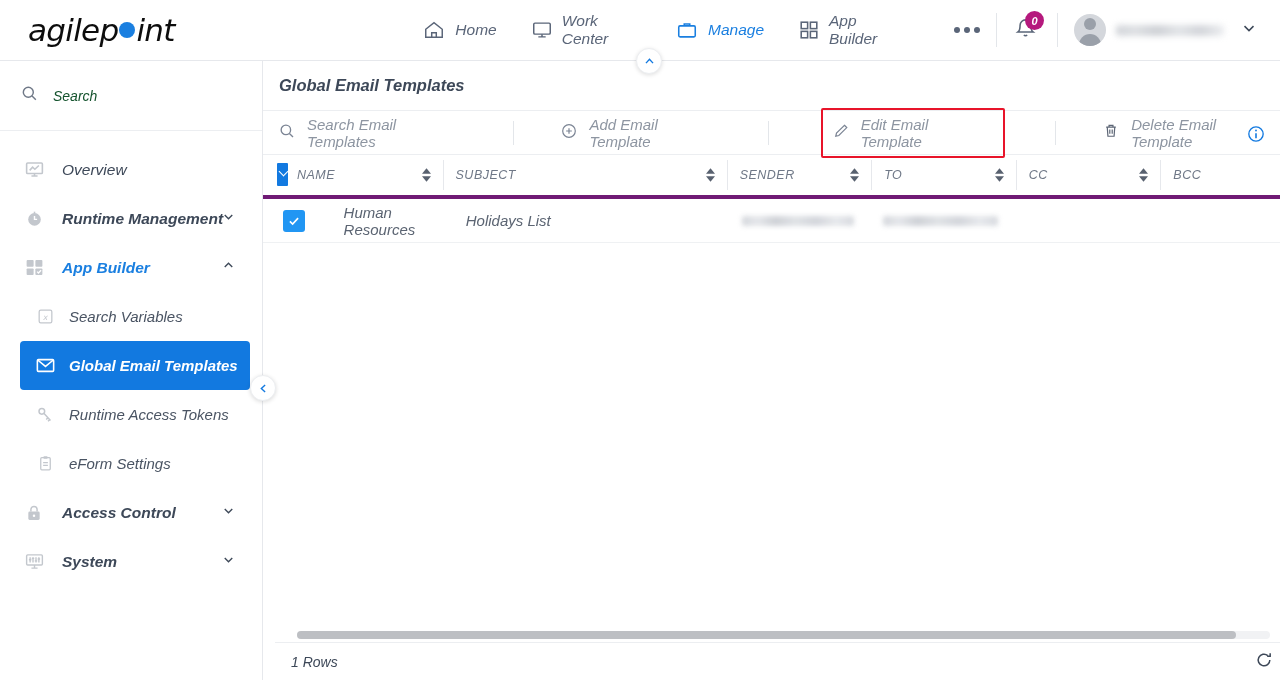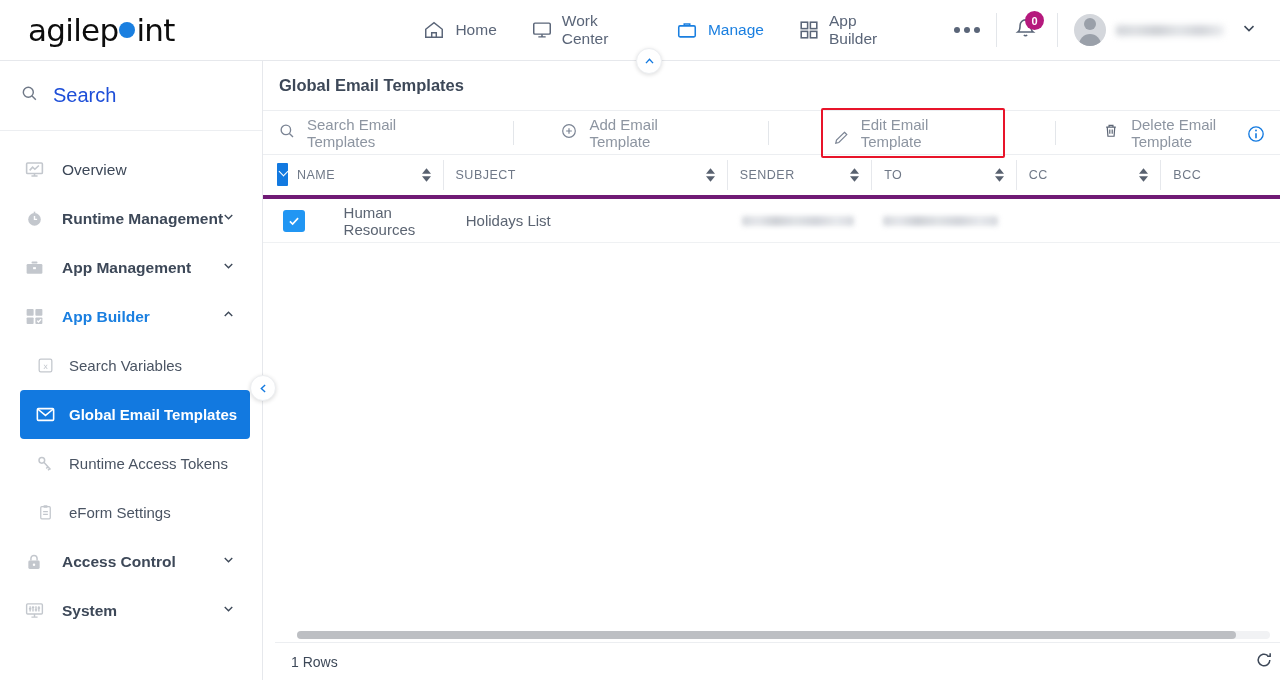--- a/index.html
+++ b/index.html
@@ -3,21 +3,21 @@
 <meta charset="utf-8">
 <style>
   * { box-sizing: border-box; margin: 0; padding: 0; }
   html, body {
     width: 1280px; height: 680px;
     font-family: "Liberation Sans", sans-serif;
     background: #ffffff;
     overflow: hidden;
     color: #3d4858;
   }
-  .app { position: relative; width: 1144px; height: 680px; }
+  .app { position: relative; width: 1144px; height: 680px; font-style: italic; }
 
   
   .topbar {
     position: absolute; top: 0; left: 0; width: 1280px; height: 61px;
     background: #fff; border-bottom: 1px solid #e6e8ec;
     display: flex; align-items: center;
   }
   .logo {
     width: 262px; padding-left: 28px; display: flex; align-items: center;
     font-size: 32px; letter-spacing: -0.5px; color: #111; font-weight: 400;
@@ -63,21 +63,21 @@
 
   
   .sidebar {
     position: absolute; top: 61px; left: 0; width: 263px; height: 619px;
     background: #fff; border-right: 1px solid #e6e8ec;
   }
   .search-box {
     height: 70px; display: flex; align-items: center; gap: 14px;
     padding-left: 20px; border-bottom: 1px solid #eceef1;
   }
-  .search-ph { color: #1d4ed8; font-size: 20px; }
+  .search-ph { color: #14532d; font-size: 14px; }
   .menu { padding-top: 14px; }
   .menu-item {
     height: 49px; display: flex; align-items: center; cursor: pointer;
     padding-left: 20px; font-size: 15.5px; color: #3d4858; position: relative;
   }
   .menu-item .m-icon { width: 28px; display: flex; align-items: center; justify-content: center; margin-right: 14px; }
   .menu-item.strong { font-weight: bold; }
   .menu-item.accent { color: #1a7fe0; font-weight: bold; }
   .menu-item .chev { position: absolute; right: 26px; }
   .menu-item.child { padding-left: 33px; font-size: 15px; color: #4a5463; }
@@ -108,21 +108,21 @@
   .toolbar {
     height: 45px; display: flex; align-items: center; position: relative;
     border-top: 1px solid #eceef1; border-bottom: 1px solid #eceef1;
     padding-left: 15px;
     gap: 29px;
   }
   .tb-item { display: flex; align-items: center; gap: 11px; font-size: 15px; color: #8d95a1; cursor: pointer; }
   .tb-sep { width: 1px; height: 24px; background: #e3e6ea; margin: 0 17px; }
   .tb-highlight {
     border: 2px solid #e8142a; border-radius: 2px;
-    padding: 6px 11px 6px 9px; margin-left: 6px; margin-right: 4px; align-items: flex-end;
+    padding: 6px 11px 6px 9px; margin-left: 6px; margin-right: 4px;
   }
   .info-icon { position: absolute; right: 14px; top: 13px; cursor: pointer; }
 
   
   .table { width: 1017px; }
   .thead {
     display: flex; height: 44px; align-items: center;
     border-bottom: 4px solid #701a75; padding-left: 20px;
   }
   .th {
@@ -293,35 +293,20 @@
           </svg>
         </span>
         <span>Runtime Management</span>
         <span class="chev">
           <svg width="15" height="15" viewBox="0 0 24 24" fill="none" stroke="#3d4858" stroke-width="2.2">
               <path d="M6 9.5l6 6 6-6"></path>
             </svg>
         </span>
       </div>
 
-      <div class="menu-item strong">
-        <span class="m-icon">
-          <svg width="21" height="21" viewBox="0 0 24 24" fill="#c3c7cd">
-            <rect x="3" y="8" width="18" height="11" rx="1.4"></rect>
-            <rect x="8.6" y="5" width="6.8" height="2.4" rx="1"></rect>
-            <rect x="10.4" y="11.6" width="3.2" height="2.3" fill="#fff"></rect>
-          </svg>
-        </span>
-        <span>App Management</span>
-        <span class="chev">
-          <svg width="15" height="15" viewBox="0 0 24 24" fill="none" stroke="#3d4858" stroke-width="2.2">
-              <path d="M6 9.5l6 6 6-6"></path>
-            </svg>
-        </span>
-      </div>
 
       <div class="menu-item accent">
         <span class="m-icon">
           <svg width="21" height="21" viewBox="0 0 24 24" fill="#c3c7cd">
             <rect x="3" y="3.5" width="8" height="7.5" rx="1"></rect>
               <rect x="13" y="3.5" width="8" height="7.5" rx="1"></rect>
             <rect x="3" y="13" width="8" height="7.5" rx="1"></rect>
               <rect x="13" y="13" width="8" height="7.5" rx="1"></rect>
             <path d="M15 16.7l1.5 1.6 3-3.2" stroke="#fff" stroke-width="1.5" fill="none"></path>
           </svg>

